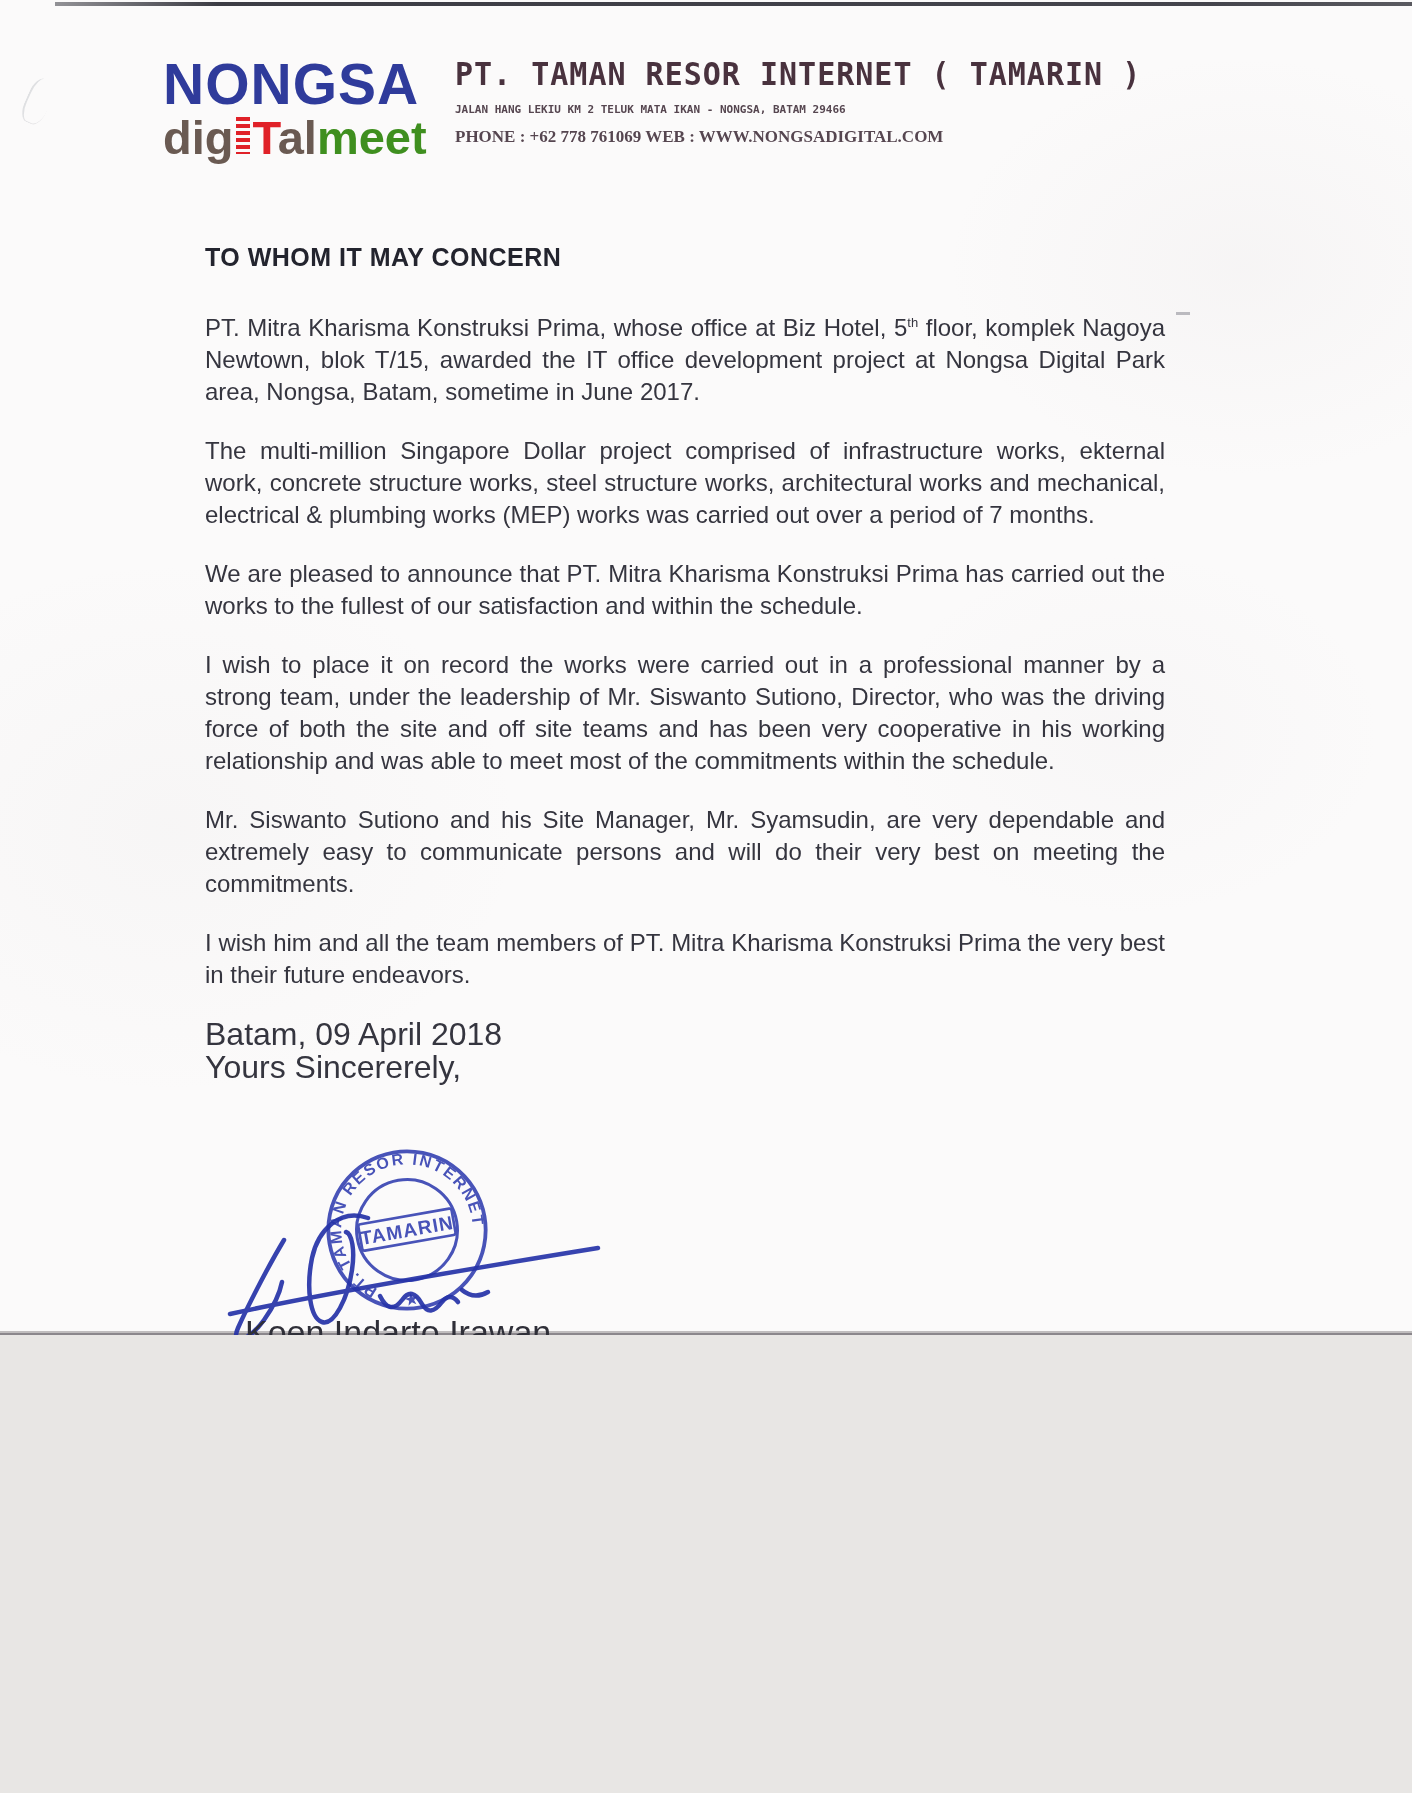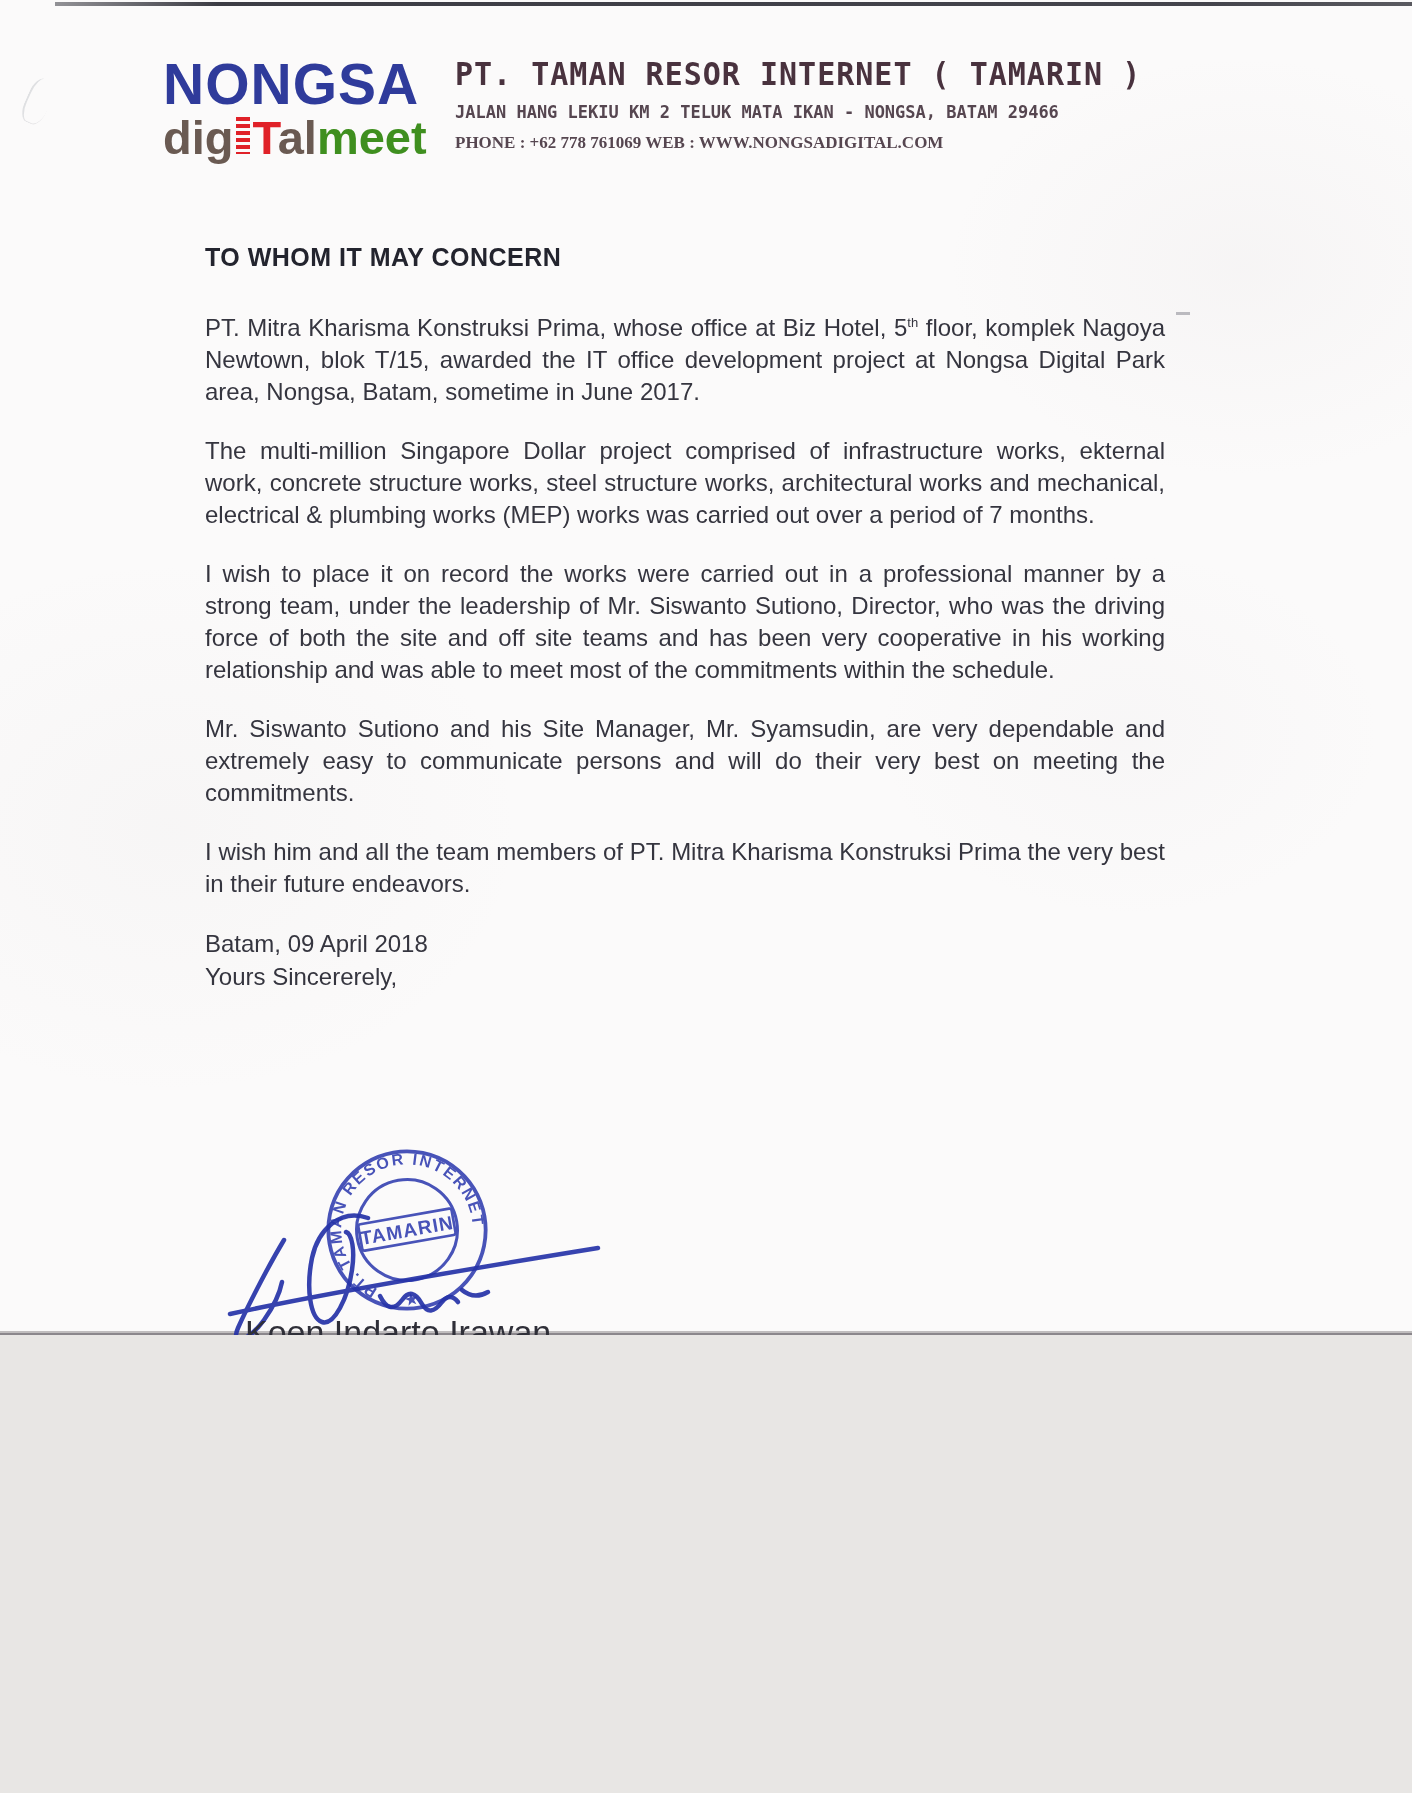--- a/index.html
+++ b/index.html
@@ -31,32 +31,32 @@
     font-family:"Liberation Sans", sans-serif;transform:scaleY(1.02);}
   .logo-bottom{font-size:47px;font-weight:bold;letter-spacing:0;margin-top:1px;white-space:nowrap;}
   .lg-brown{color:#6a5a52;}
   .lg-red{color:#e02128;}
   .lg-green{color:#3f8f1f;}
   .lg-stripes{display:inline-block;width:14px;height:37px;margin:0 2px 0 3px;
     background:repeating-linear-gradient(to bottom,#e02128 0 4px, rgba(255,255,255,0) 4px 7px);}
   .company-info{position:absolute;left:455px;top:60px;width:760px;line-height:1;}
   .company-name{font-family:"DejaVu Sans Mono", monospace;font-weight:bold;font-size:30px;
     letter-spacing:1px;color:#49323e;white-space:nowrap;transform:scaleY(1.05);}
-  .company-address{font-family:"DejaVu Sans Mono", monospace;font-weight:bold;font-size:17px;
+  .company-address{font-family:"DejaVu Sans Mono", monospace;font-weight:bold;font-size:11px;
     letter-spacing:0;color:#564650;margin-top:14px;white-space:nowrap;}
   .company-contact{font-family:Liberation Serif, serif;font-weight:bold;font-size:17px;
     letter-spacing:0;color:#564650;margin-top:13px;white-space:nowrap;}
 
   
   .letter-content{position:absolute;top:243px;left:205px;width:960px;}
   .letter-title{font-size:25px;font-weight:bold;color:#23242e;text-align:left;
     letter-spacing:.5px;margin:0 0 40px 0;}
   .para{font-size:24px;line-height:32px;text-align:justify;margin:0 0 27px 0;color:#35353f;}
   .para sup{font-size:13px;line-height:0;vertical-align:super;}
-  .date-block{font-size:24px;line-height:33px;margin-top:5px;color:#35353f;}
+  .date-block{font-size:32px;line-height:33px;margin-top:5px;color:#35353f;}
 
   
   .stamp{position:absolute;left:323px;top:1146px;width:168px;height:168px;opacity:.85;}
   .signature-svg{position:absolute;left:222px;top:1198px;width:385px;height:150px;}
   .signer-block{position:absolute;left:245px;top:1313px;font-size:34px;line-height:38px;color:#2f2f38;}
 </style>
 </head>
 <body>
 
 <div class="page">
@@ -78,20 +78,21 @@
       <div class="company-contact">PHONE : +62 778 761069  WEB : WWW.NONGSADIGITAL.COM</div>
     </div>
   </header>
 
   <main class="letter-content">
     <h1 class="letter-title">TO WHOM IT MAY CONCERN</h1>
 
     <p class="para"><span>PT. Mitra Kharisma Konstruksi Prima, whose office at Biz Hotel, 5</span><sup>th</sup><span> floor, komplek Nagoya Newtown, blok T/15, awarded the IT office development project at Nongsa Digital Park area, Nongsa, Batam, sometime in June 2017.</span></p>
 
     <p class="para">The multi-million Singapore Dollar project comprised of infrastructure works, ekternal work, concrete structure works, steel structure works, architectural works and mechanical, electrical &amp; plumbing works (MEP) works was carried out over a period of 7 months.</p>
+    <p class="para">We are pleased to announce that PT. Mitra Kharisma Konstruksi Prima has carried out the works to the fullest of our satisfaction and within the schedule.</p>
     <p class="para">I wish to place it on record the works were carried out in a professional manner by a strong team, under the leadership of Mr. Siswanto Sutiono, Director, who was the driving force of both the site and off site teams and has been very cooperative in his working relationship and was able to meet most of the commitments within the schedule.</p>
     <p class="para">Mr. Siswanto Sutiono and his Site Manager, Mr. Syamsudin, are very dependable and extremely easy to communicate persons and will do their very best on meeting the commitments.</p>
     <p class="para">I wish him and all the team members of PT. Mitra Kharisma Konstruksi Prima the very best in their future endeavors.</p>
 
     <div class="date-block">
       <div>Batam, 09 April 2018</div>
       <div>Yours Sincererely,</div>
     </div>
   </main>
 

